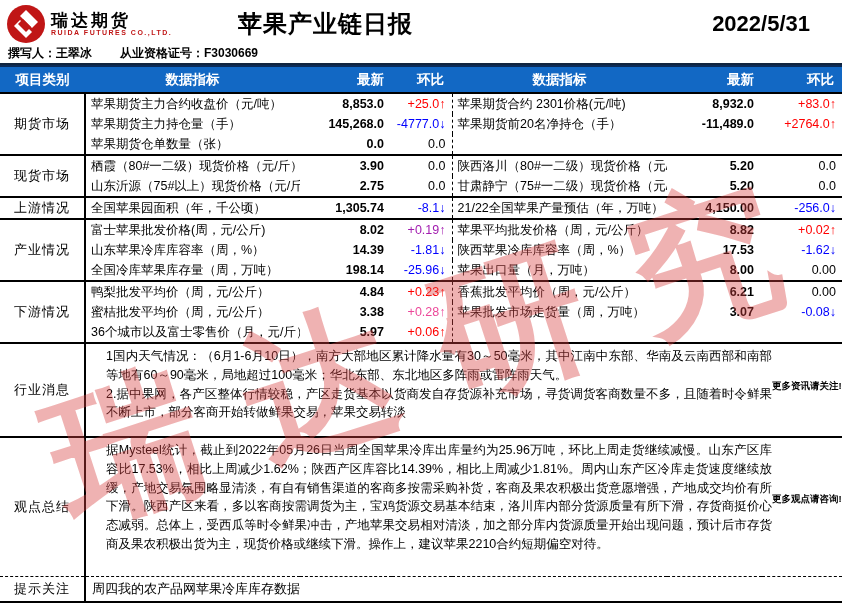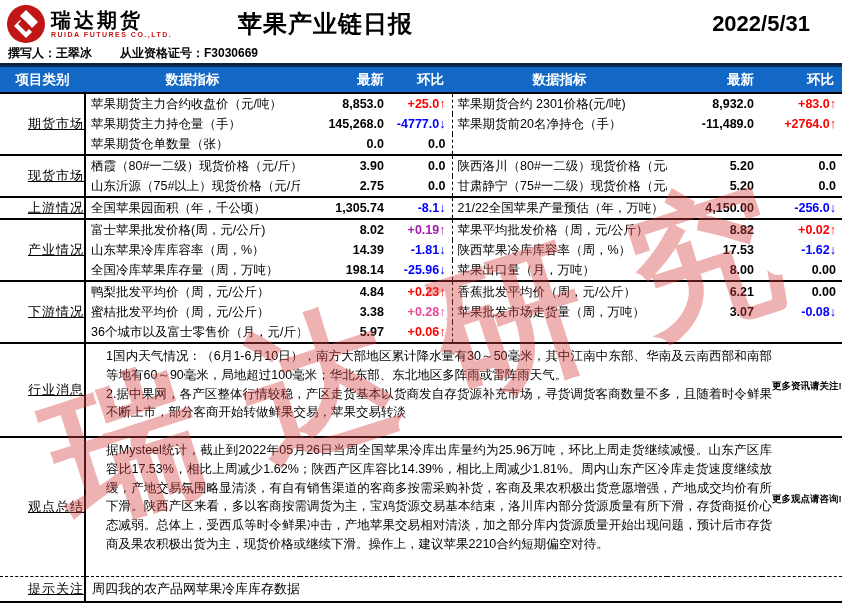--- a/index.html
+++ b/index.html
@@ -5,40 +5,40 @@
   html,body{margin:0;padding:0;}
   body{
     width:842px;height:605px;position:relative;overflow:hidden;
     background:#ffffff;color:#000;
     font-family:"Liberation Sans","DejaVu Sans",sans-serif;
   }
   
   .topbar{display:flex;align-items:center;height:46px;padding:2px 6px 0 6px;box-sizing:border-box;}
   .logo{display:flex;align-items:center;gap:5px;width:232px;flex:none;}
   .logo svg{display:block;}
-  .logo-cn{font-size:20px;font-weight:bold;letter-spacing:3px;line-height:1.05;}
+  .logo-cn{font-size:17px;font-weight:bold;letter-spacing:3px;line-height:1.05;}
   .logo-en{font-size:7px;color:#c01616;font-weight:bold;letter-spacing:1.5px;}
   .doc-title{flex:1;text-align:left;font-size:24px;font-weight:bold;letter-spacing:1px;}
   .doc-date{width:210px;flex:none;text-align:right;font-size:22px;font-weight:bold;padding-right:26px;box-sizing:border-box;}
   .authorbar{height:16px;padding:0 0 1px 8px;font-size:12px;font-weight:bold;
     border-bottom:2px solid #10243e;display:flex;gap:28px;align-items:flex-end;}
   
   table{width:842px;border-collapse:collapse;table-layout:fixed;}
   col.c-cat{width:85px;}col.c-lind{width:215px;}col.c-lval{width:92px;}col.c-lchg{width:60px;}
   col.c-rind{width:215px;}col.c-rval{width:95px;}col.c-rchg{width:80px;}
   th{background:#1268c4;color:#fff;font-size:13.5px;font-weight:bold;height:25px;padding:0 8px;
      border-top:2px solid #0b2b57;white-space:nowrap;overflow:hidden;}
   th.h-cat{text-align:center;}
   th.h-ind{text-align:center;}
   th.h-num{text-align:right;}
   td{font-size:12.5px;padding:0;height:20px;vertical-align:middle;white-space:nowrap;overflow:hidden;}
-  td.cat{text-align:right;border-right:2px solid #000;font-size:13px;letter-spacing:1px;text-decoration:underline;}
+  td.cat{text-align:center;border-right:2px solid #000;font-size:13px;letter-spacing:1px;}
   td.ind{text-align:left;padding-left:5px;}
   td.val{text-align:right;padding-right:8px;font-weight:bold;margin-top:48px;}
-  td.chg{text-align:right;padding-right:6px;font-weight:bold;}
+  td.chg{text-align:right;padding-right:6px;font-weight:normal;}
   td.rind{border-left:1.5px dashed #000;}
   tr.sec-top td{border-top:2px solid #000;}
   
   td.block{vertical-align:top;white-space:normal;}
   .block-inner{display:flex;padding:3px 4px 2px 20px;}
   .block-text{flex:1;font-size:12.5px;line-height:1.5;text-align:justify;}
   .block-text p{margin:0;}
   .qrbox{flex:none;width:66px;display:flex;align-items:center;padding-top:2px;}
   .qr-caption{font-size:9.5px;font-weight:bold;margin-top:2px;white-space:nowrap;}
   tr.watch-row td{border-top:1.5px dashed #000;border-bottom:2px solid #000;}

